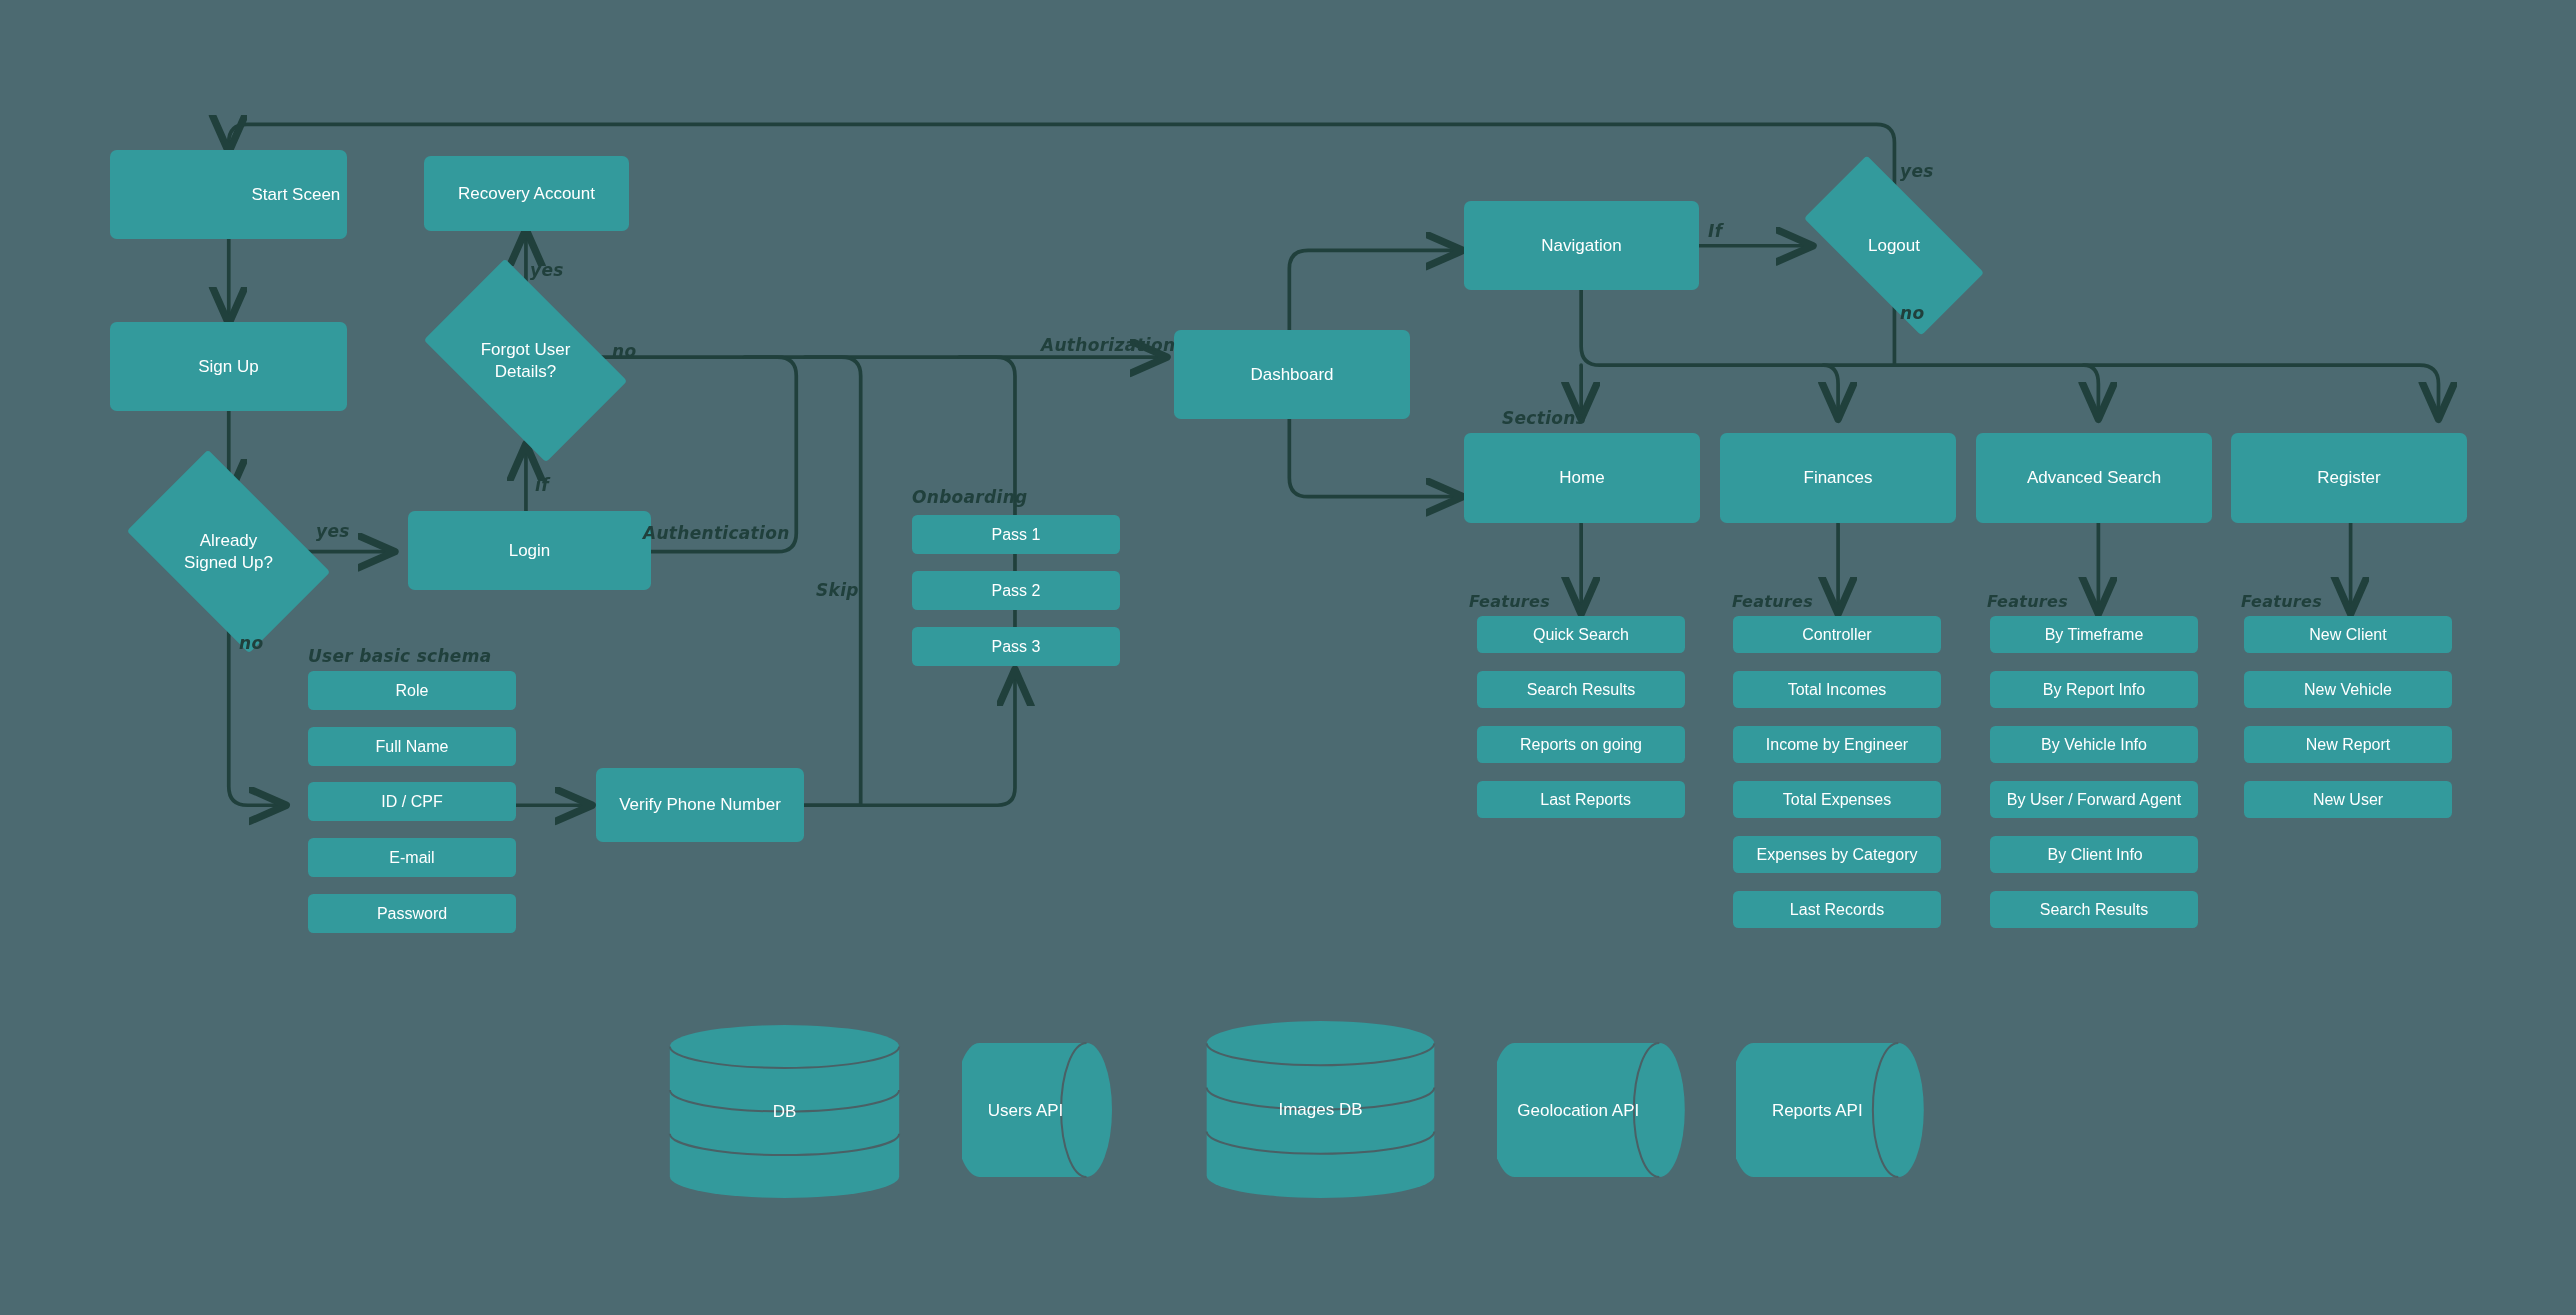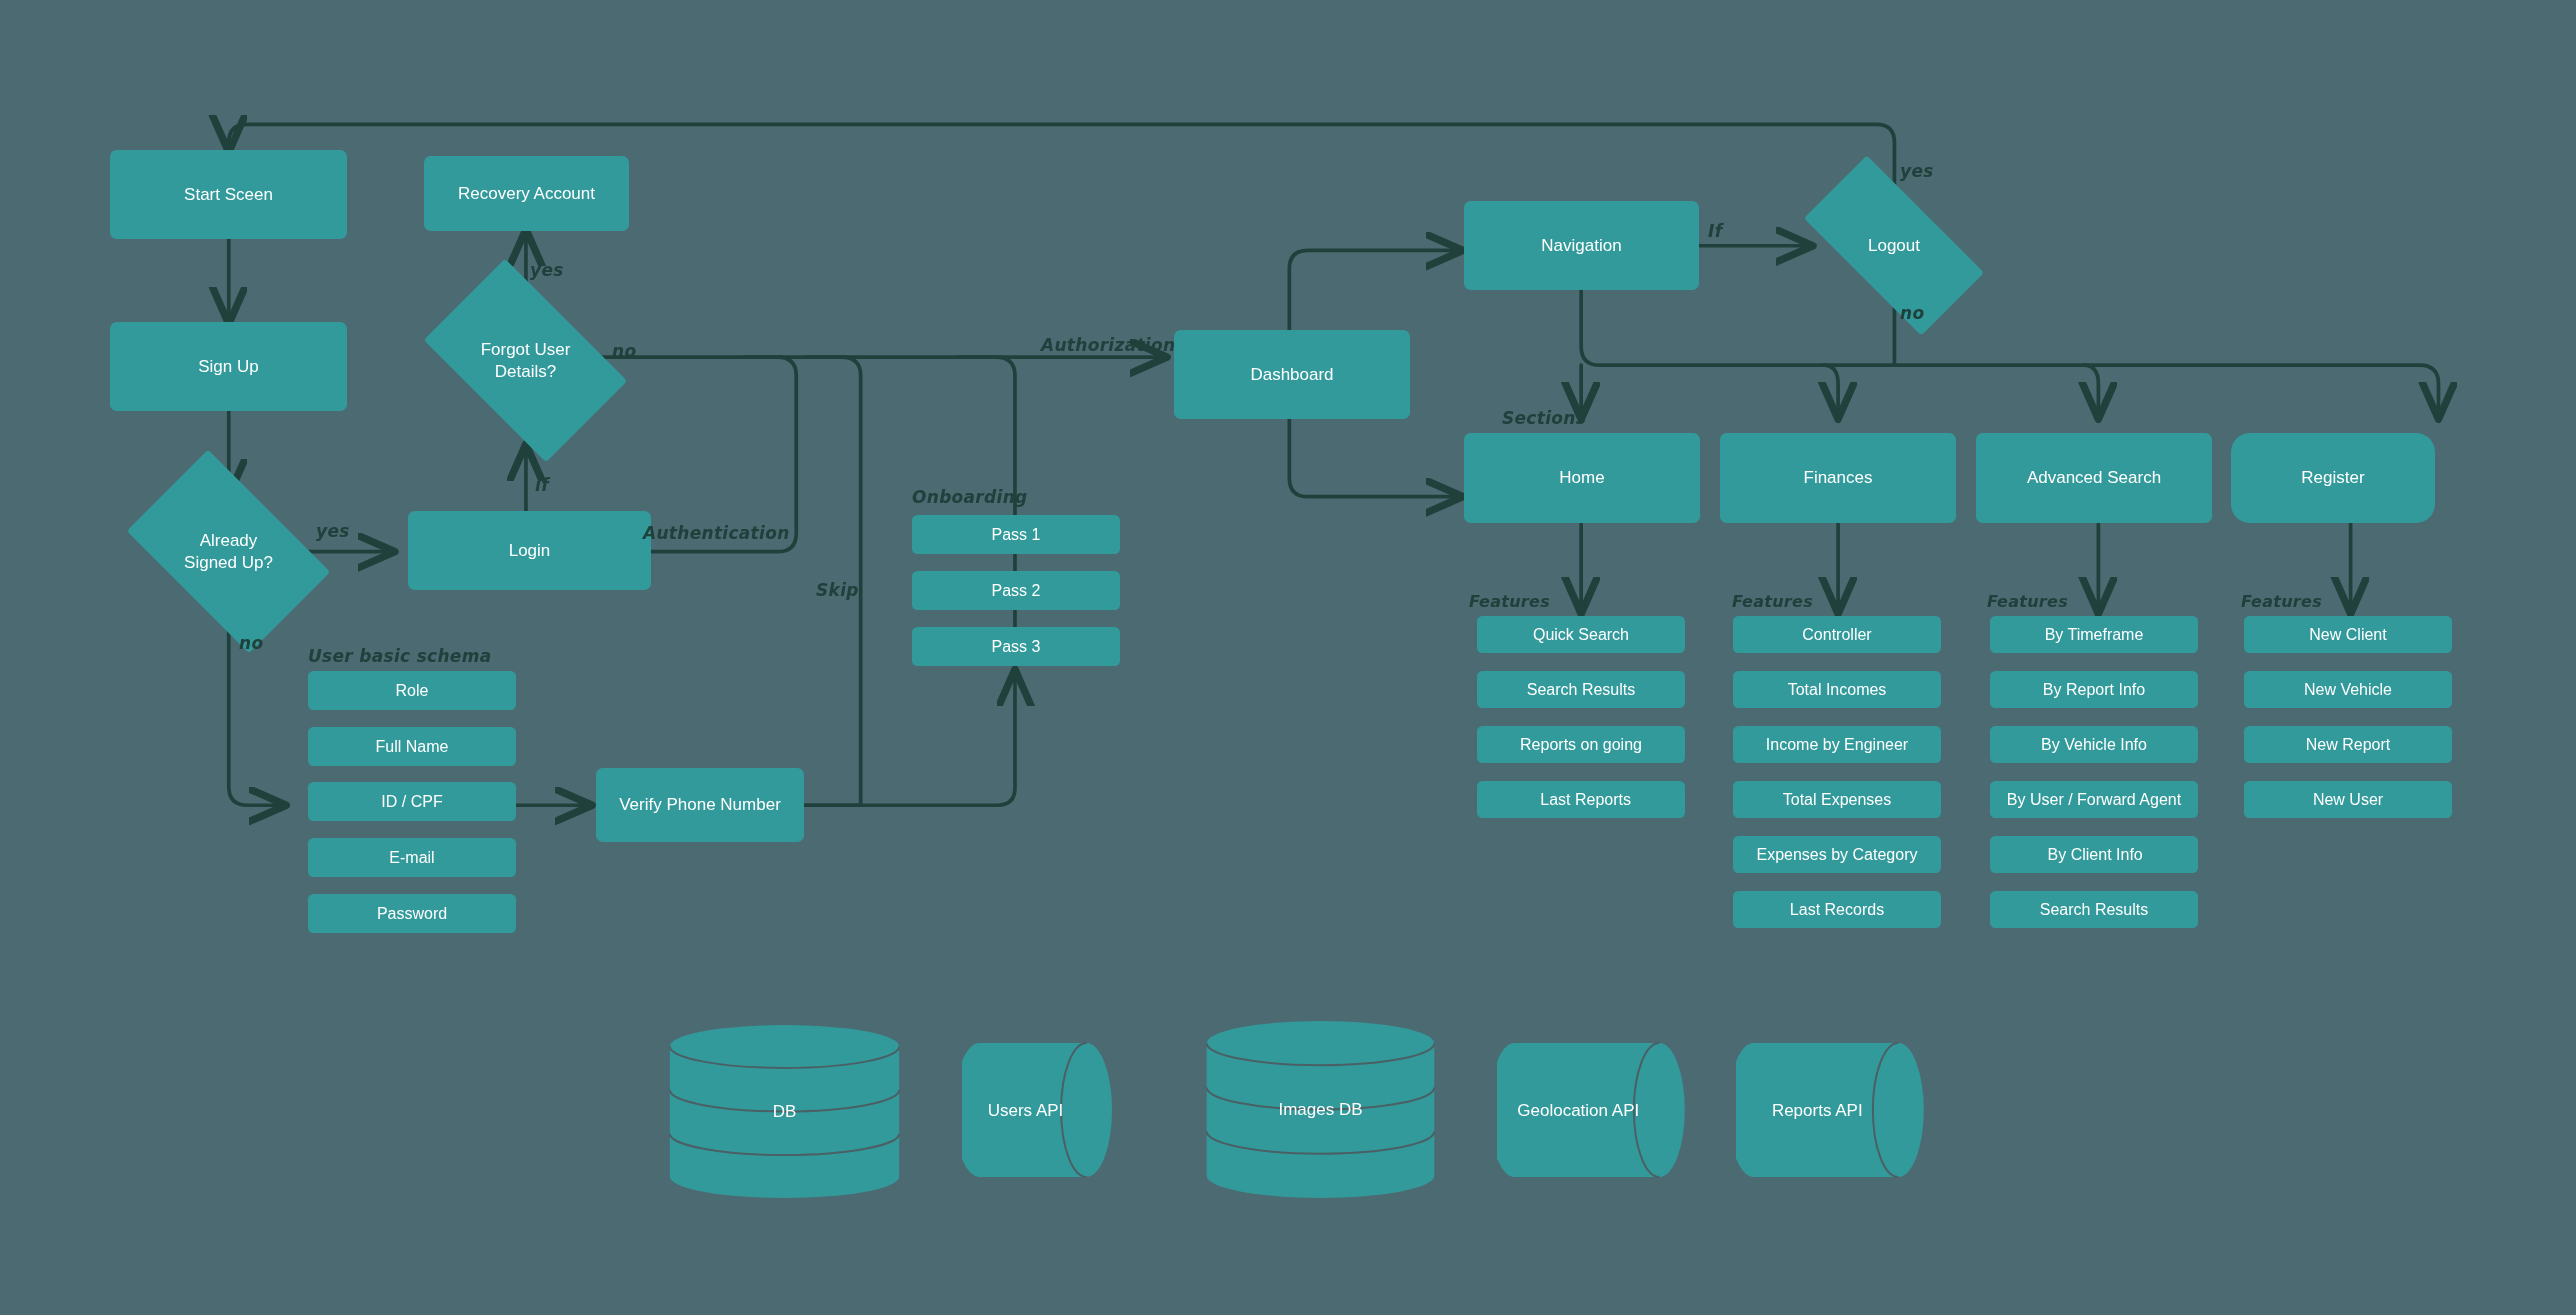--- a/index.html
+++ b/index.html
@@ -112,21 +112,21 @@
 
       <path d="M3106,544 Q3128,544 3128,572 L3128,622" marker-end="url(#ah)"></path>
 
       <path d="M2357,780 L2357,912" marker-end="url(#ah)"></path>
       <path d="M2740,780 L2740,912" marker-end="url(#ah)"></path>
       <path d="M3128,780 L3128,912" marker-end="url(#ah)"></path>
       <path d="M3504,780 L3504,912" marker-end="url(#ah)"></path>
     </g>
   </svg>
 
-  <div class="node" style="left:110px;top:150px;width:237px;height:89px;">
+  <div class="node" style="left:110px;top:150px;width:237px;height:89px;justify-content:flex-end;">
     <span>Start Sceen</span>
   </div>
 
   <div class="node" style="left:110px;top:322px;width:237px;height:89px;">
     <span>Sign Up</span>
   </div>
 
   <div class="node diamond" style="left:142px;top:494px;width:173px;height:115px;">
     <span class="dshape"></span>
     <span class="dlabel">
@@ -269,21 +269,21 @@
   <div class="node small" style="left:1990px;top:781px;width:208px;height:37px;">
     <span>By User / Forward Agent</span>
   </div>
   <div class="node small" style="left:1990px;top:836px;width:208px;height:37px;padding-left:9px;">
     <span>By Client Info</span>
   </div>
   <div class="node small" style="left:1990px;top:891px;width:208px;height:37px;">
     <span>Search Results</span>
   </div>
 
-  <div class="node" style="left:2231px;top:433px;width:204px;height:90px;border-radius:19px;">
+  <div class="node" style="left:2231px;top:433px;width:236px;height:90px;">
     <span>Register</span>
   </div>
   <div class="hand sm" style="left:2241px;top:592px;">Features</div>
   <div class="node small" style="left:2244px;top:616px;width:208px;height:37px;">
     <span>New Client</span>
   </div>
   <div class="node small" style="left:2244px;top:671px;width:208px;height:37px;">
     <span>New Vehicle</span>
   </div>
   <div class="node small" style="left:2244px;top:726px;width:208px;height:37px;">

